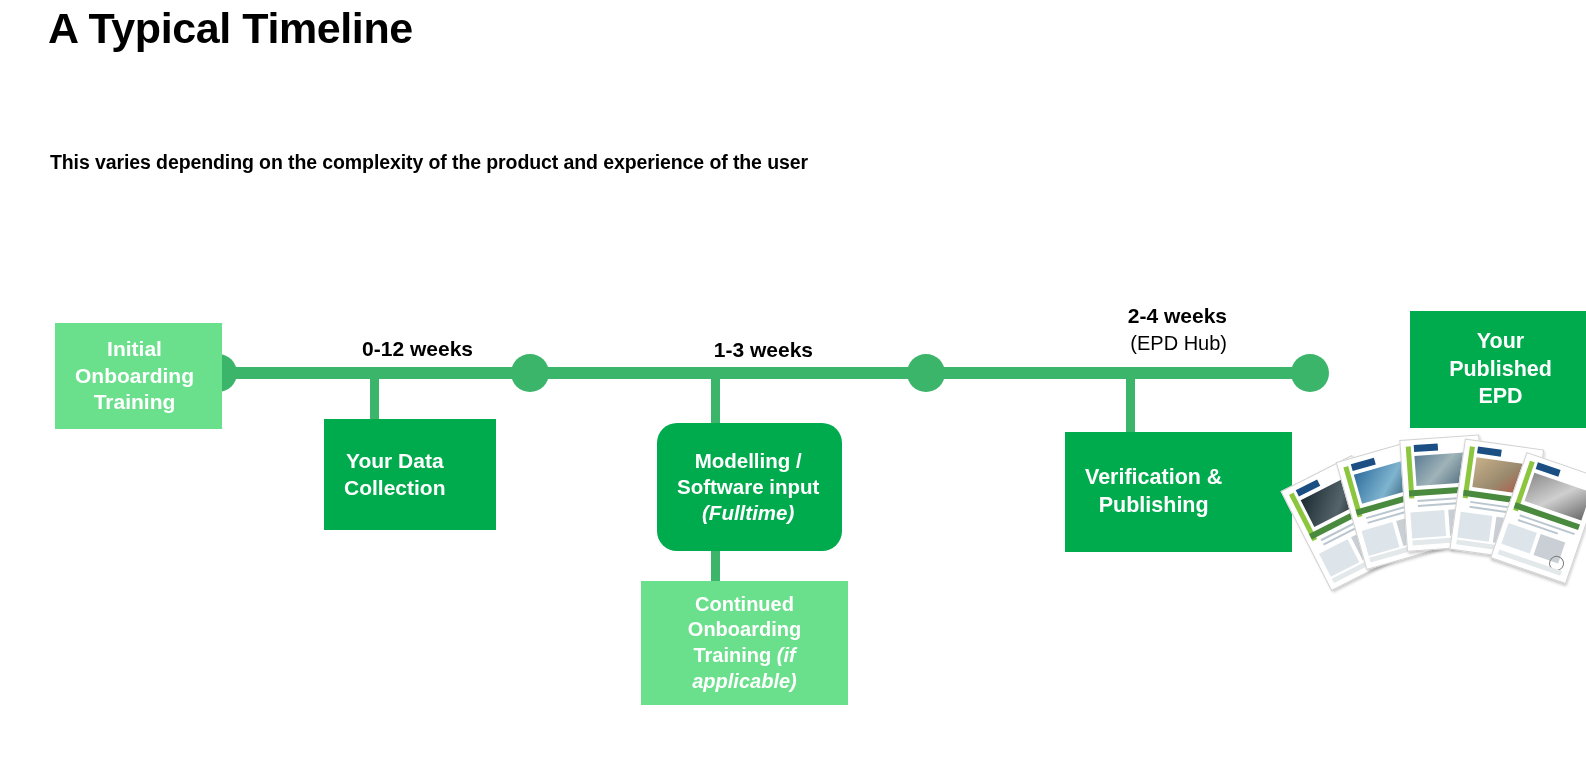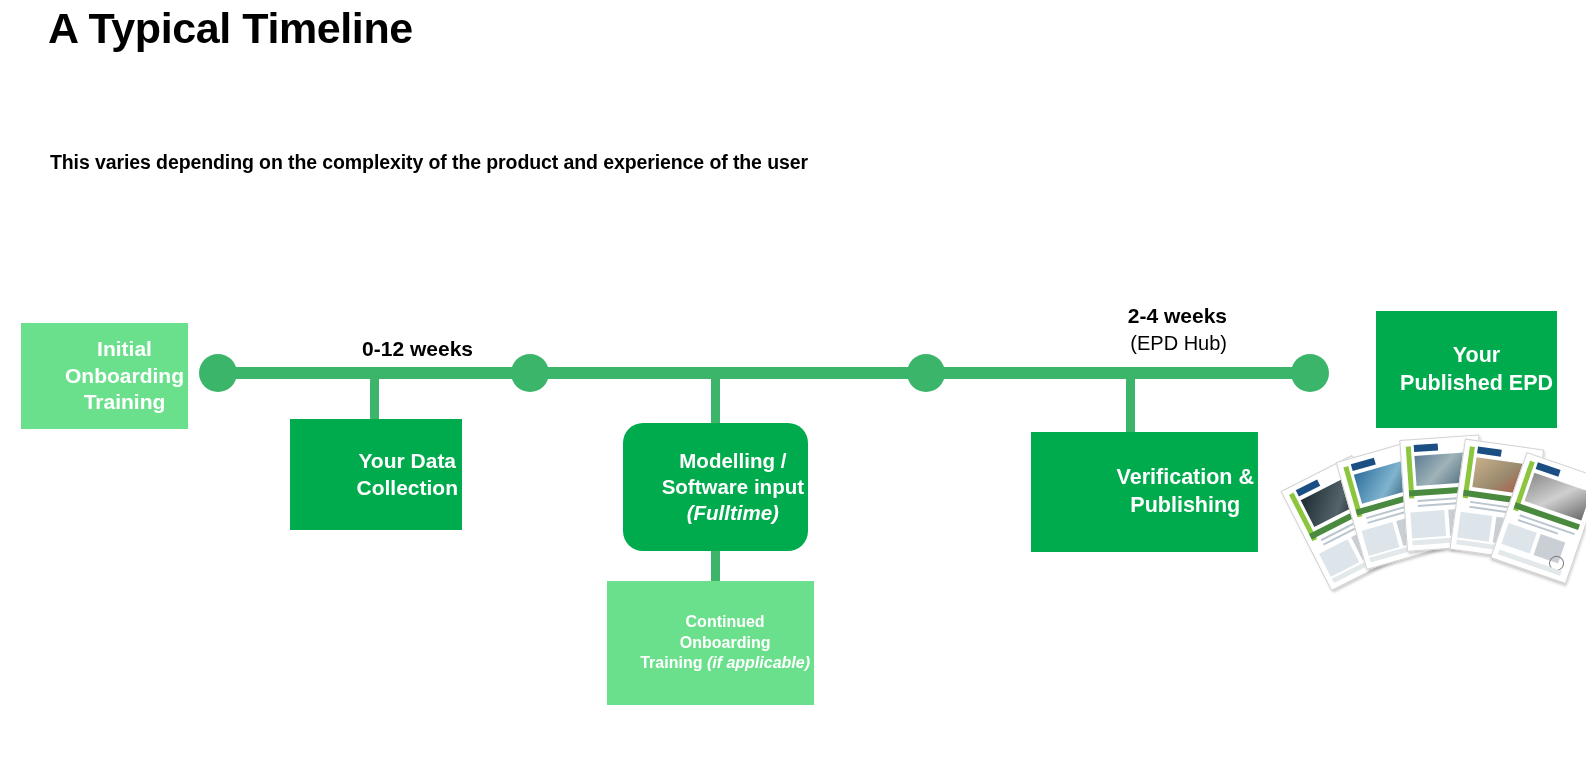--- a/index.html
+++ b/index.html
@@ -92,36 +92,37 @@
   }
   .dur-a { left: 273px; top: 335px; width: 200px; }
   .dur-b { left: 613px; top: 336px; width: 200px; }
   .dur-c { left: 1027px; top: 302px; width: 200px; }
 
   
   .box {
     position: absolute;
     display: flex;
     align-items: center;
-    justify-content: flex-end;
+    justify-content: flex-start;
     text-align: center;
     color: #ffffff;
     font-weight: bold;
     line-height: 1.28;
-    padding: 4px 4px;
+    padding: 4px 20px;
     box-sizing: border-box;
+    margin-left: 34px;
   }
   .box.dark  { background: #00AB4E; }
   .box.light { background: #6BE08C; }
   .box .it { font-style: italic; }
 
   .box-initial    { left: 21px;   top: 323px; width: 167px; height: 106px; font-size: 21px; }
   .box-data       { left: 290px;  top: 419px; width: 172px; height: 111px; font-size: 21px; }
   .box-modelling  { left: 623px;  top: 423px; width: 185px; height: 128px; font-size: 20.5px; border-radius: 20px; }
-  .box-continued  { left: 607px;  top: 581px; width: 207px; height: 124px; font-size: 16px; }
+  .box-continued  { left: 607px;  top: 581px; width: 207px; height: 124px; font-size: 20px; }
   .box-verif      { left: 1031px; top: 432px; width: 227px; height: 120px; font-size: 21.5px; }
   .box-published  { left: 1376px; top: 311px; width: 181px; height: 117px; font-size: 21.5px; }
 
   
   .doc-fan {
     position: absolute;
     left: 1325px;
     top: 425px;
     width: 255px;
     height: 160px;
@@ -218,20 +219,23 @@
 
   <div class="drop d1"></div>
   <div class="drop d2"></div>
   <div class="drop d3"></div>
   <div class="drop d4"></div>
 
   <div class="duration dur-a">
     <span>0-12 weeks</span>
   </div>
 
+  <div class="duration dur-b">
+    <span>1-3 weeks</span>
+  </div>
 
   <div class="duration dur-c">
     <span>2-4 weeks</span>
     <span class="sub">(EPD Hub)</span>
   </div>
 
   <div class="box light box-initial">
     <div>
       <div>Initial</div>
       <div>Onboarding</div>

